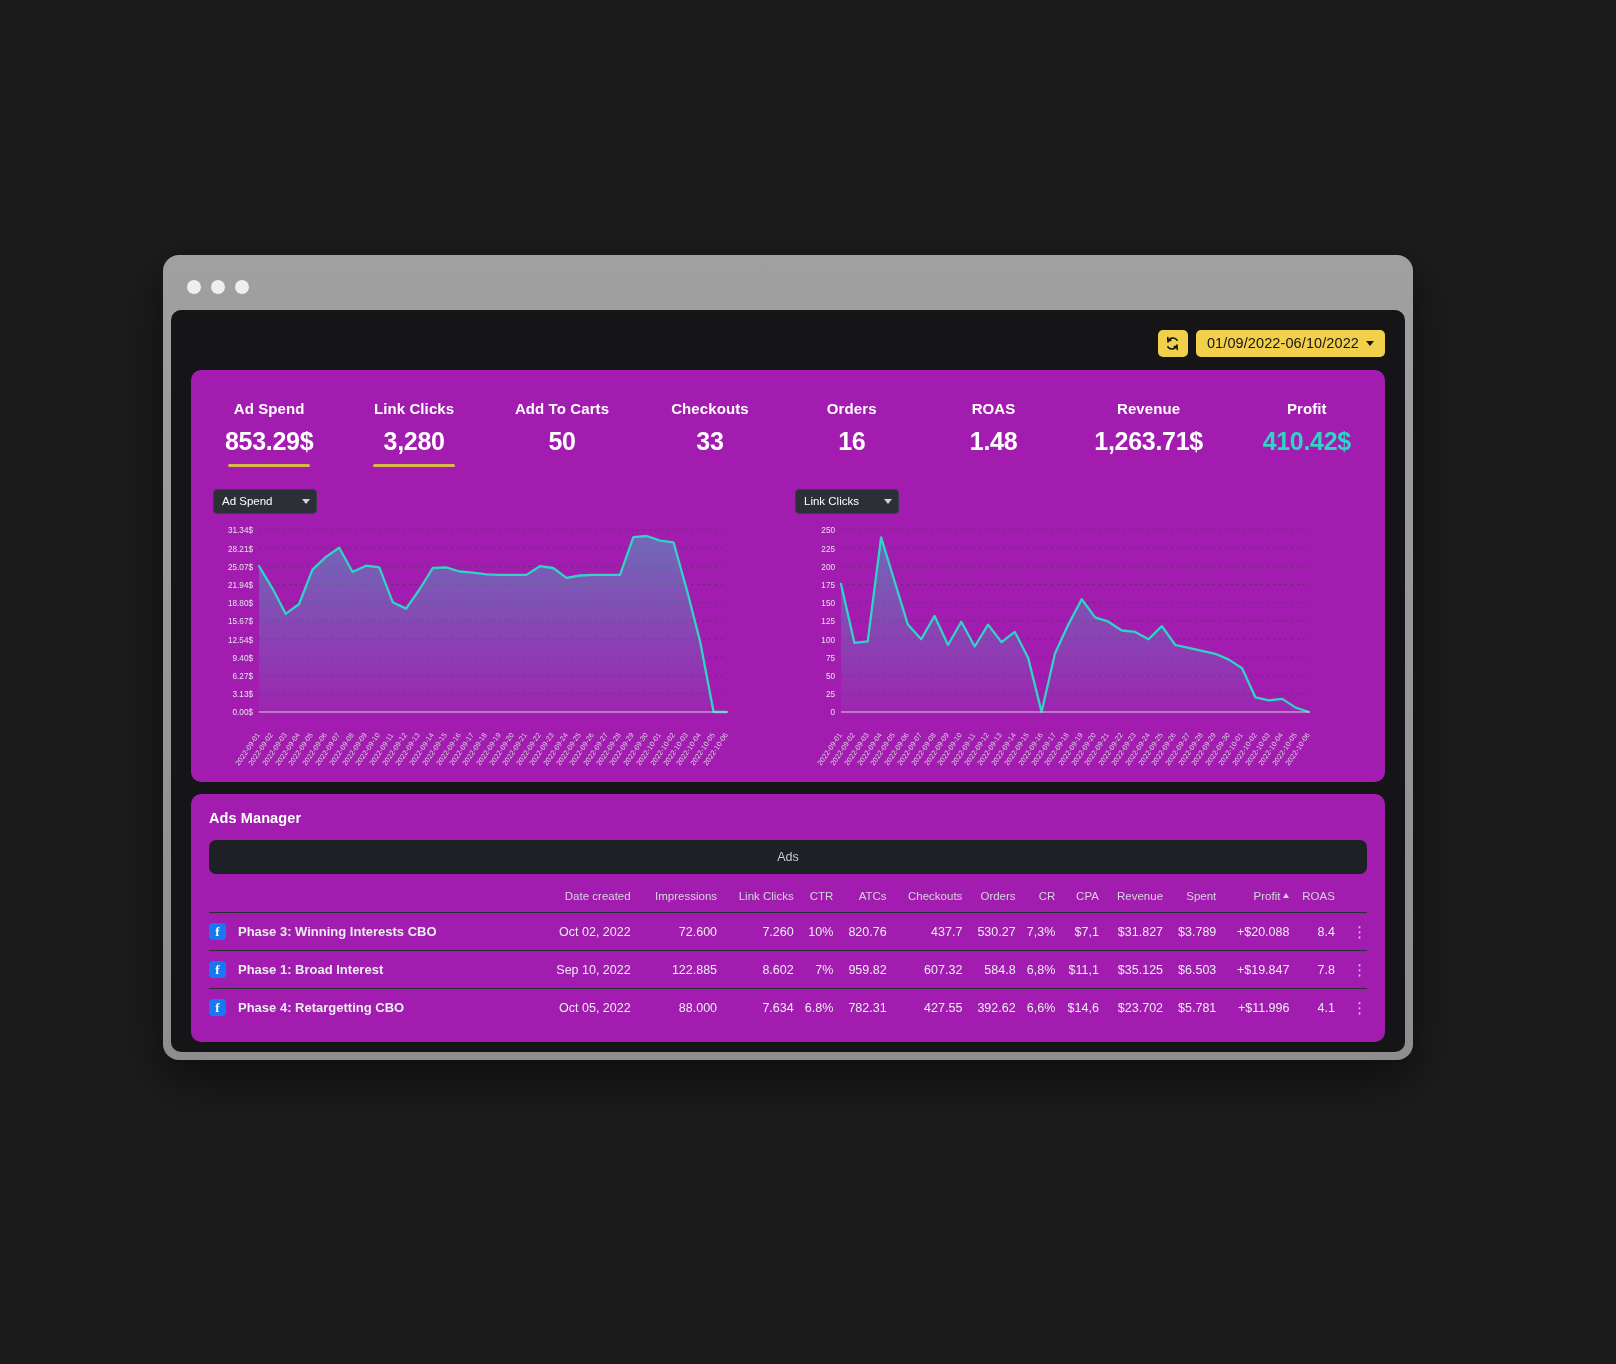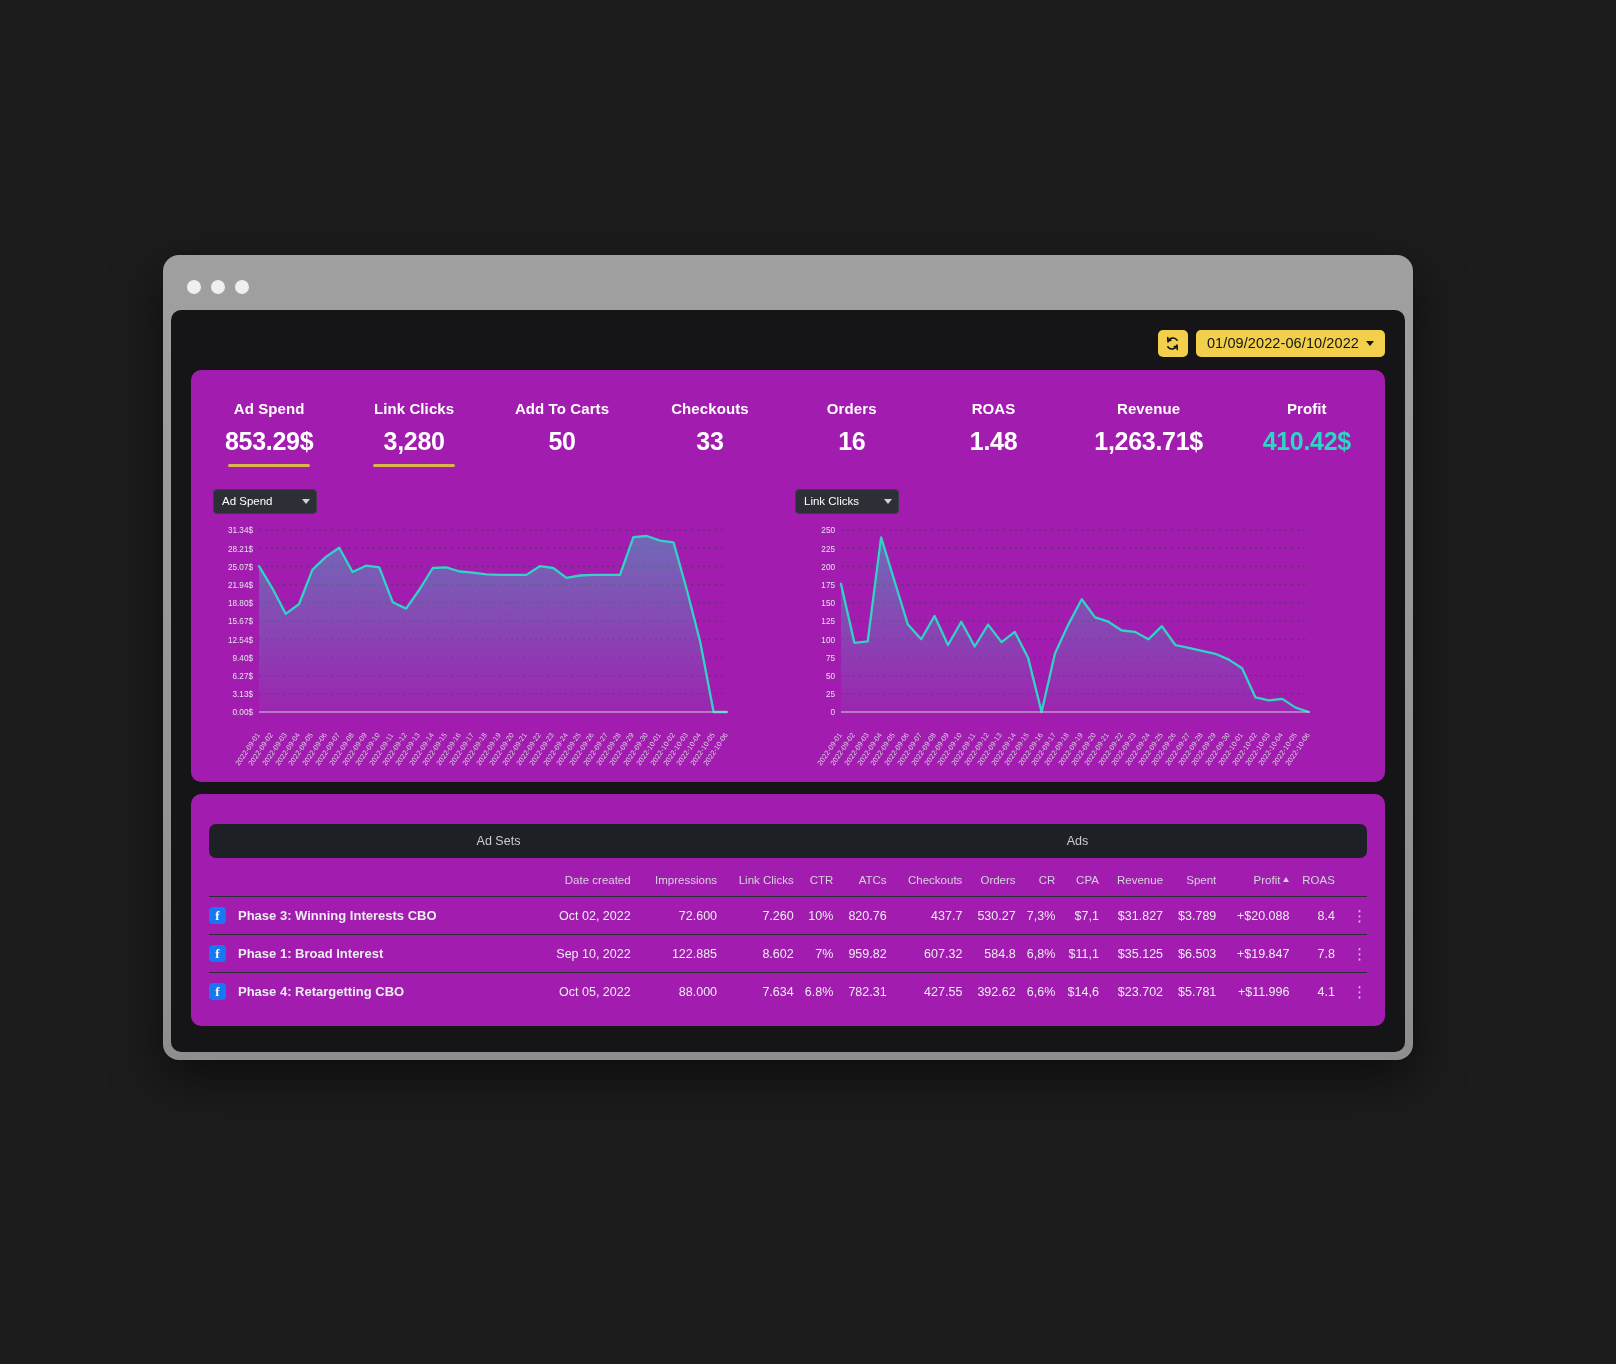--- a/index.html
+++ b/index.html
@@ -355,22 +355,22 @@
                 <span class="xtick" style="left: 441.257px;">2022-10-04</span>
                 <span class="xtick" style="left: 454.629px;">2022-10-05</span>
                 <span class="xtick" style="left: 468px;">2022-10-06</span>
               </div>
           </div>
 
         </div>
       </div>
 
       <div class="panel ads-panel">
+        <div class="ads-title">Ads Manager</div>
         <div class="tabs" id="tabs">
-            <div class="tab"><span>Ad Sets</span></div>
             <div class="tab"><span>Ads</span></div>
           </div>
         <table class="ads">
           <thead>
             <tr id="thead-row">
                 <th class="name-col"></th>
                 <th class="divider-cell"></th>
                 <th>Date created</th>
                 <th>Impressions</th>
                 <th>Link Clicks</th>

